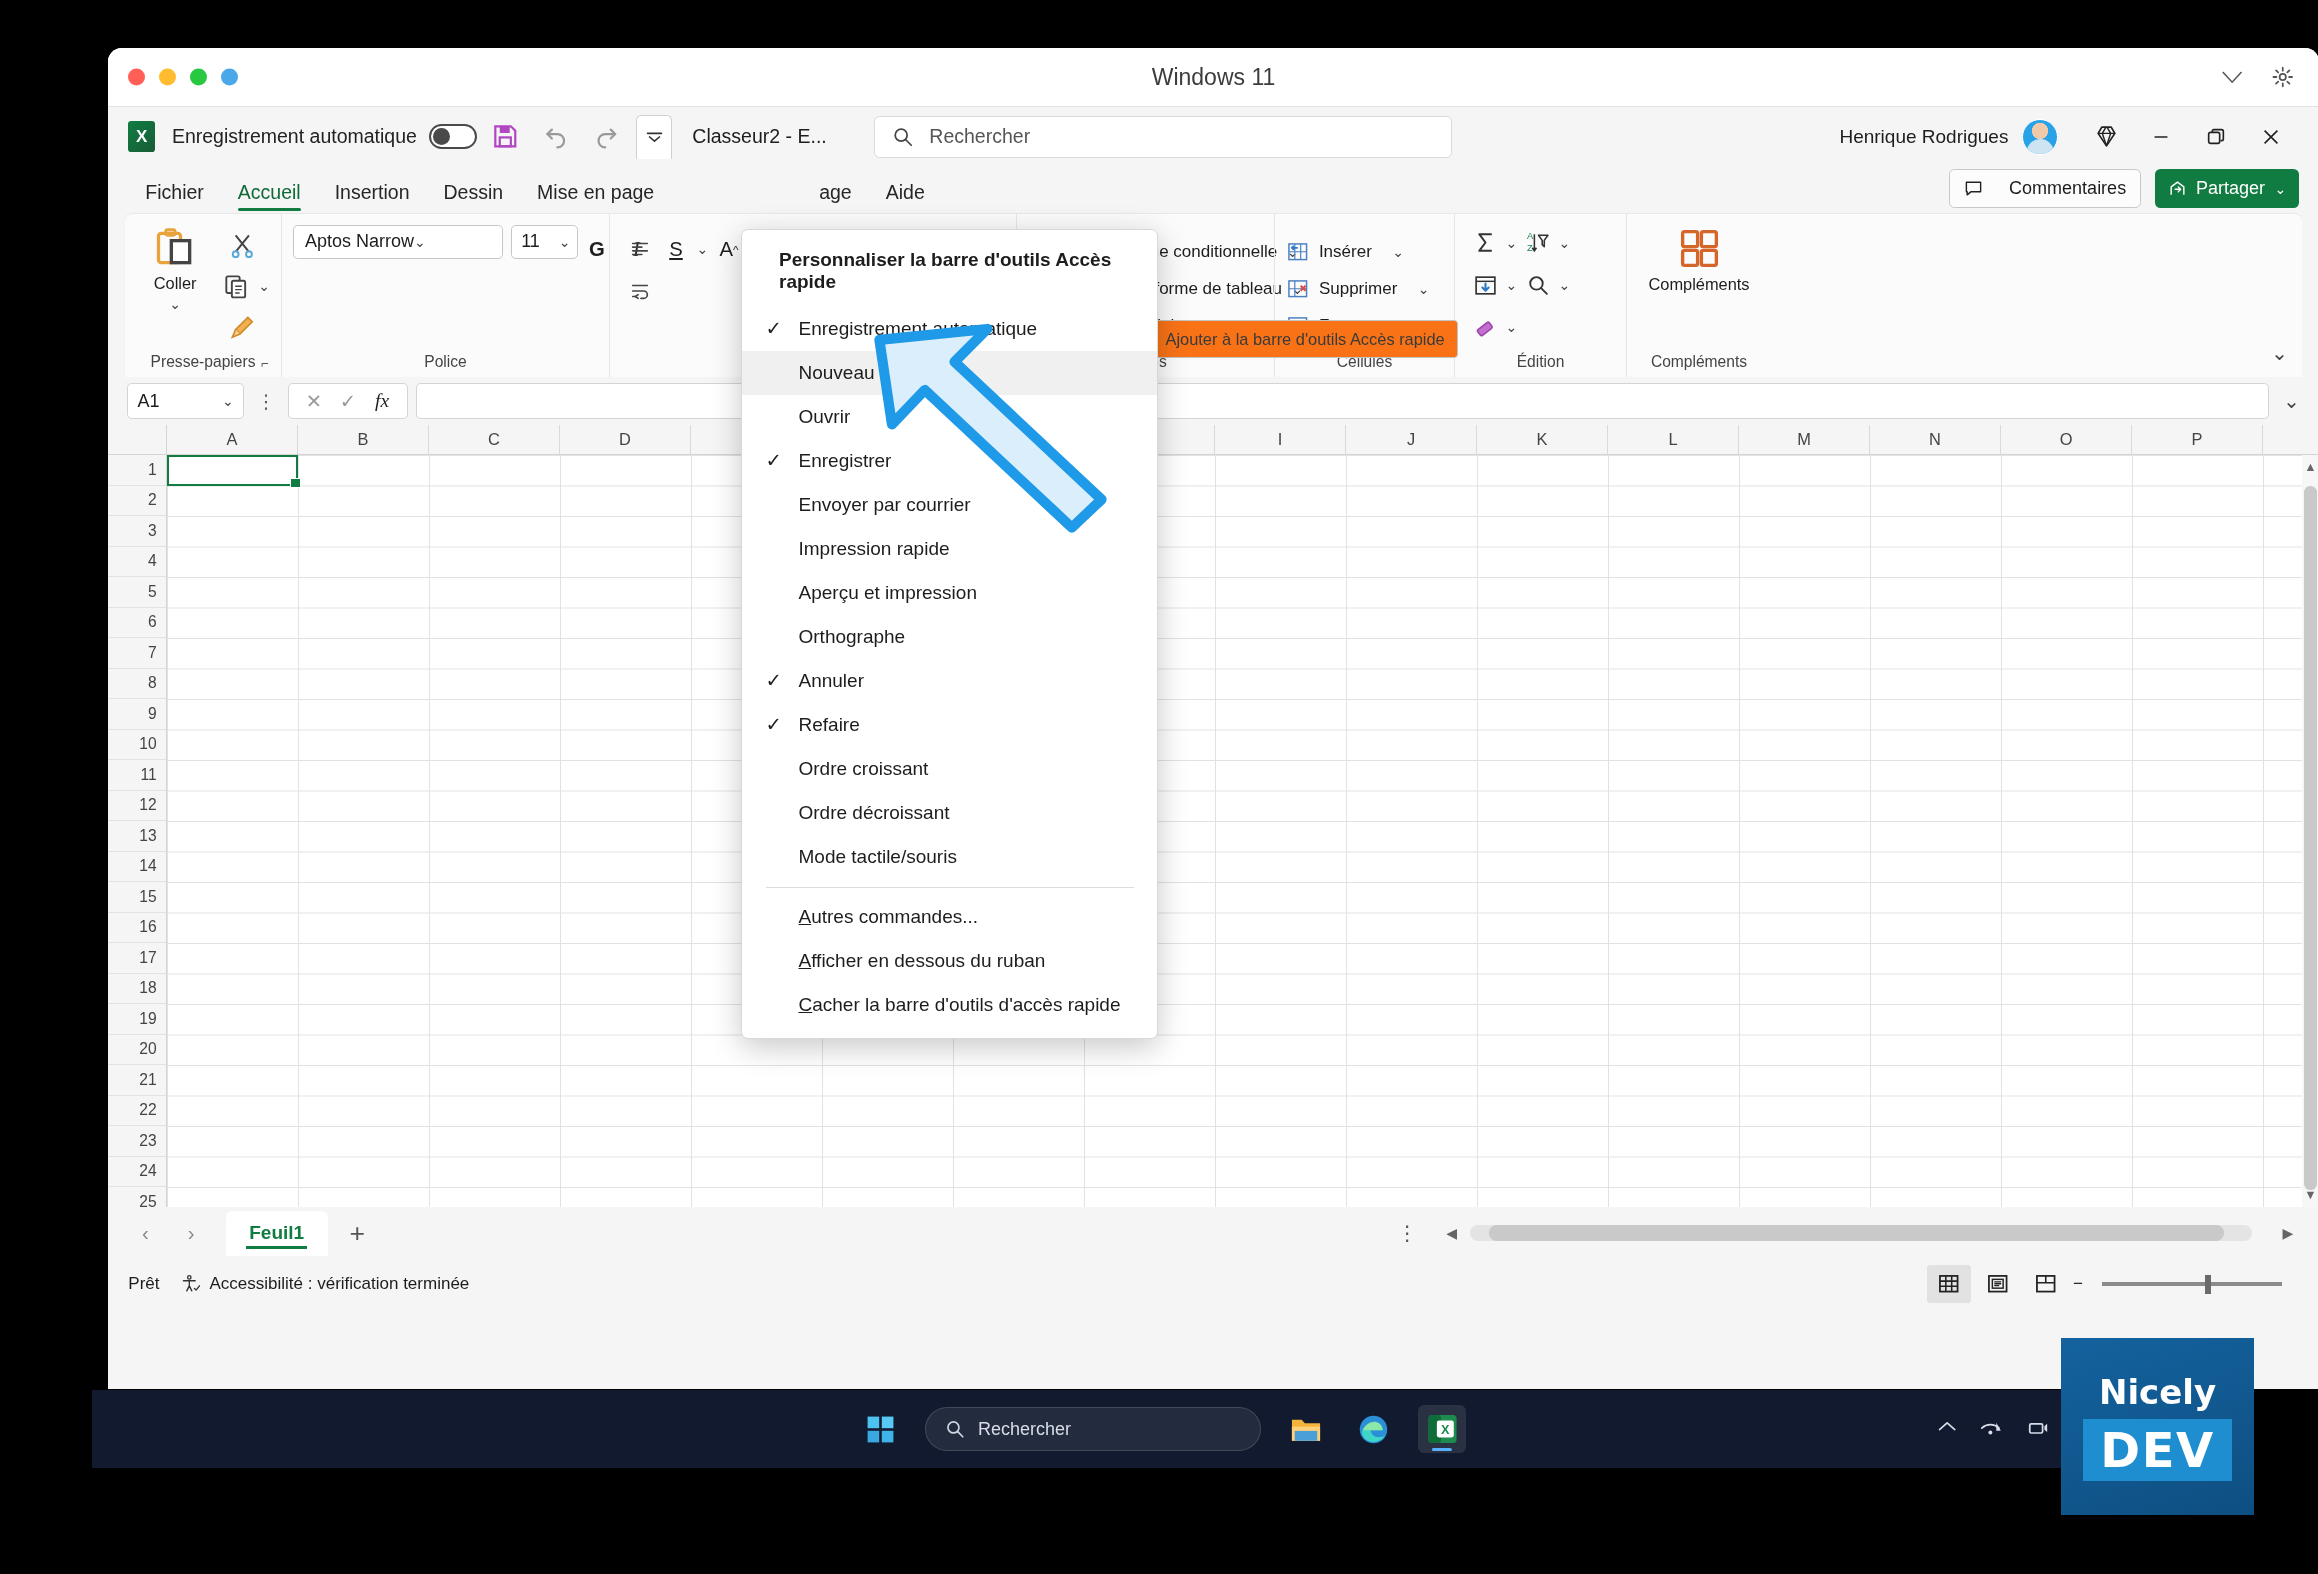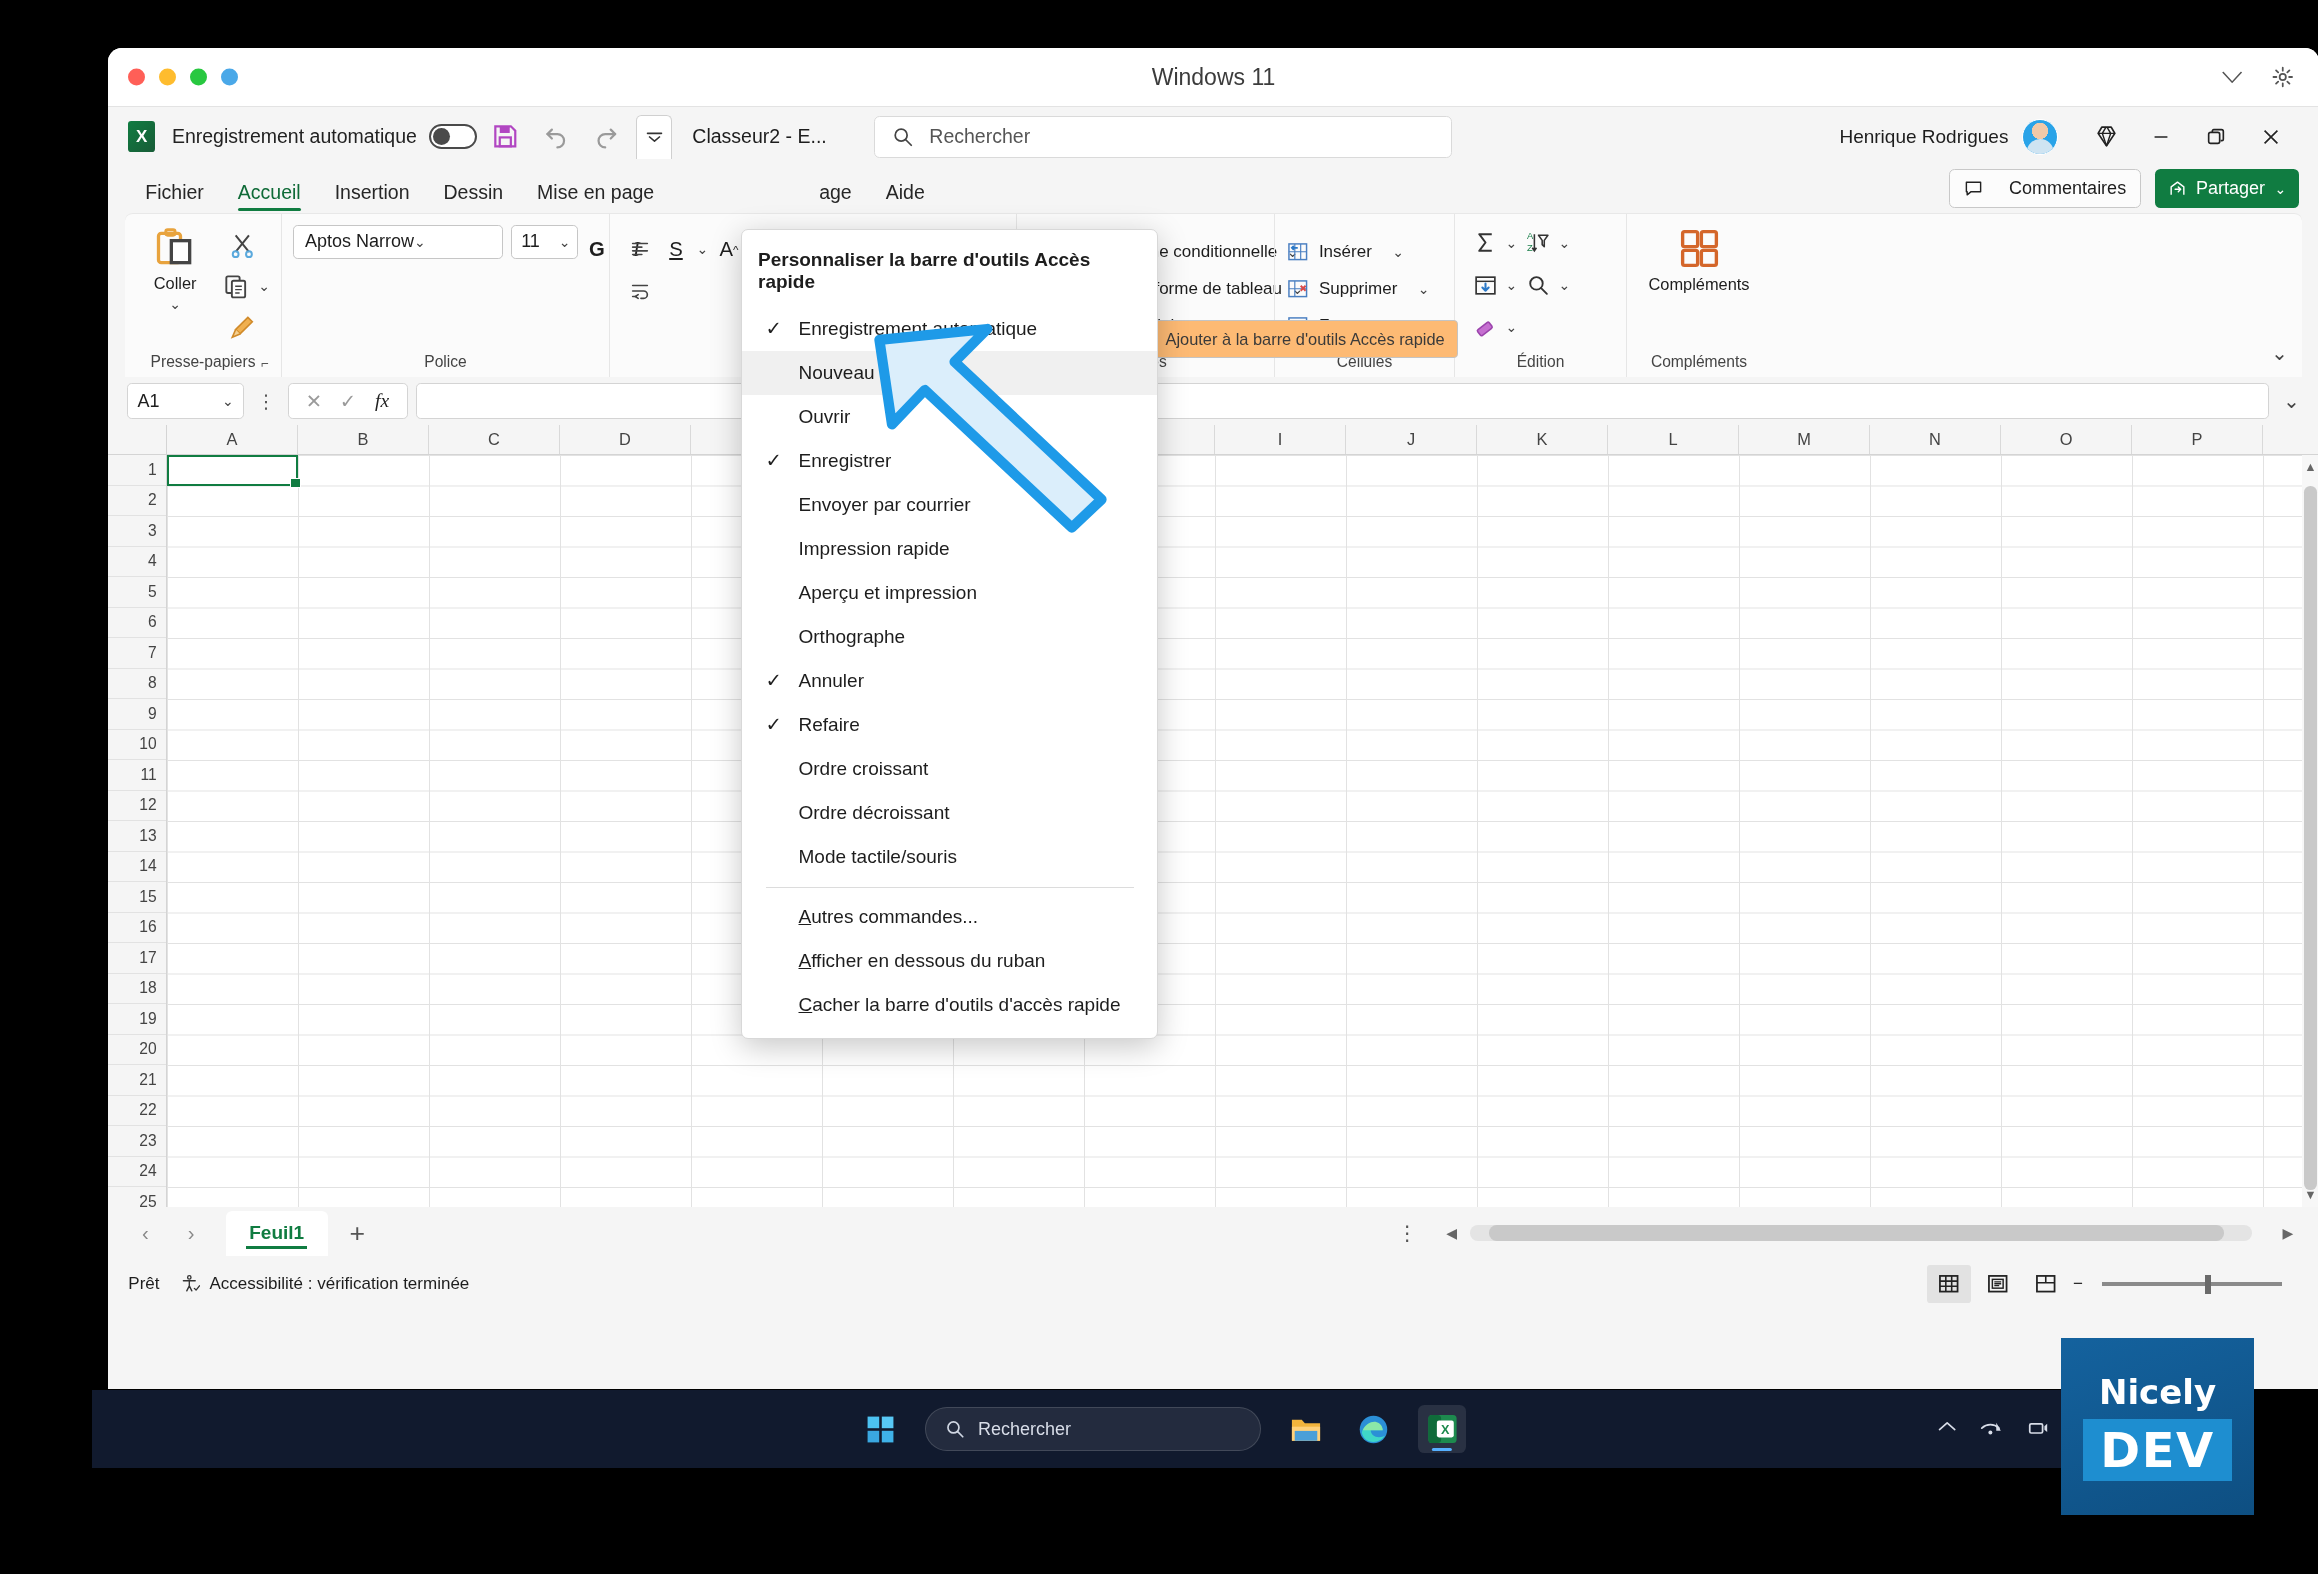--- a/index.html
+++ b/index.html
@@ -208,34 +208,34 @@
   .zoomslider { width: 180px; height: 3.1px; background: #8a8a8a; position: relative; margin: 0 14px; }
   .zoomthumb { position:absolute; left: 103px; top:-7.8px; width: 6.3px; height: 19px; background:#6a6a6a; }
   .zoomtxt { font-size: 17px; color:#1d1d1d; }
 
   
   .qatmenu {
     position: absolute; left: 633px; top: 181px; width: 417px;
     background: #fff; border: 0.8px solid #d8d8d8; border-radius: 7px;
     box-shadow: 0 7.8px 31px rgba(0,0,0,.22); z-index: 60; padding: 7.8px 0 11px 0;
   }
-  .qm-head { font-size: 19px; font-weight: bold; color:#1d1d1d; padding: 11px 17px 14px 16px; }
+  .qm-head { font-size: 19px; font-weight: bold; color:#1d1d1d; padding: 11px 17px 14px 37px; }
   .qm-item {
     display:flex; align-items:center; height: 44px; padding-left: 23.5px; font-size: 19px; color:#1d1d1d;
     white-space: nowrap;
   }
   .qm-item.hl { background: #f0f0f0; }
   .qm-check { width: 33px; flex-shrink: 0; font-size: 19.5px; color:#1d1d1d; }
   .qm-sep { height: 0.8px; background: #dcdcdc; margin: 7.8px 23.5px 7.8px 23.5px; }
   .qm-lbl .acc { text-decoration: underline; }
 
   
   .tooltip {
     position: absolute; left: 1044px; top: 272px; height: 38px;
-    background: #fdba74; border: 0.8px solid #c4c4c4; border-radius: 3.9px;
+    background: #f97316; border: 0.8px solid #c4c4c4; border-radius: 3.9px;
     display:flex; align-items:center; padding: 0 12.5px; font-size: 16.4px; color:#3a3a3a;
     z-index: 58; white-space: nowrap;
   }
 
   
   .bigarrow { position: absolute; left: 762px; top: 270px; z-index: 70; pointer-events:none; }
 
   
   .taskbar {
     position: absolute; left: 92px; top: 1390px; width: 2139px; height: 78px;

